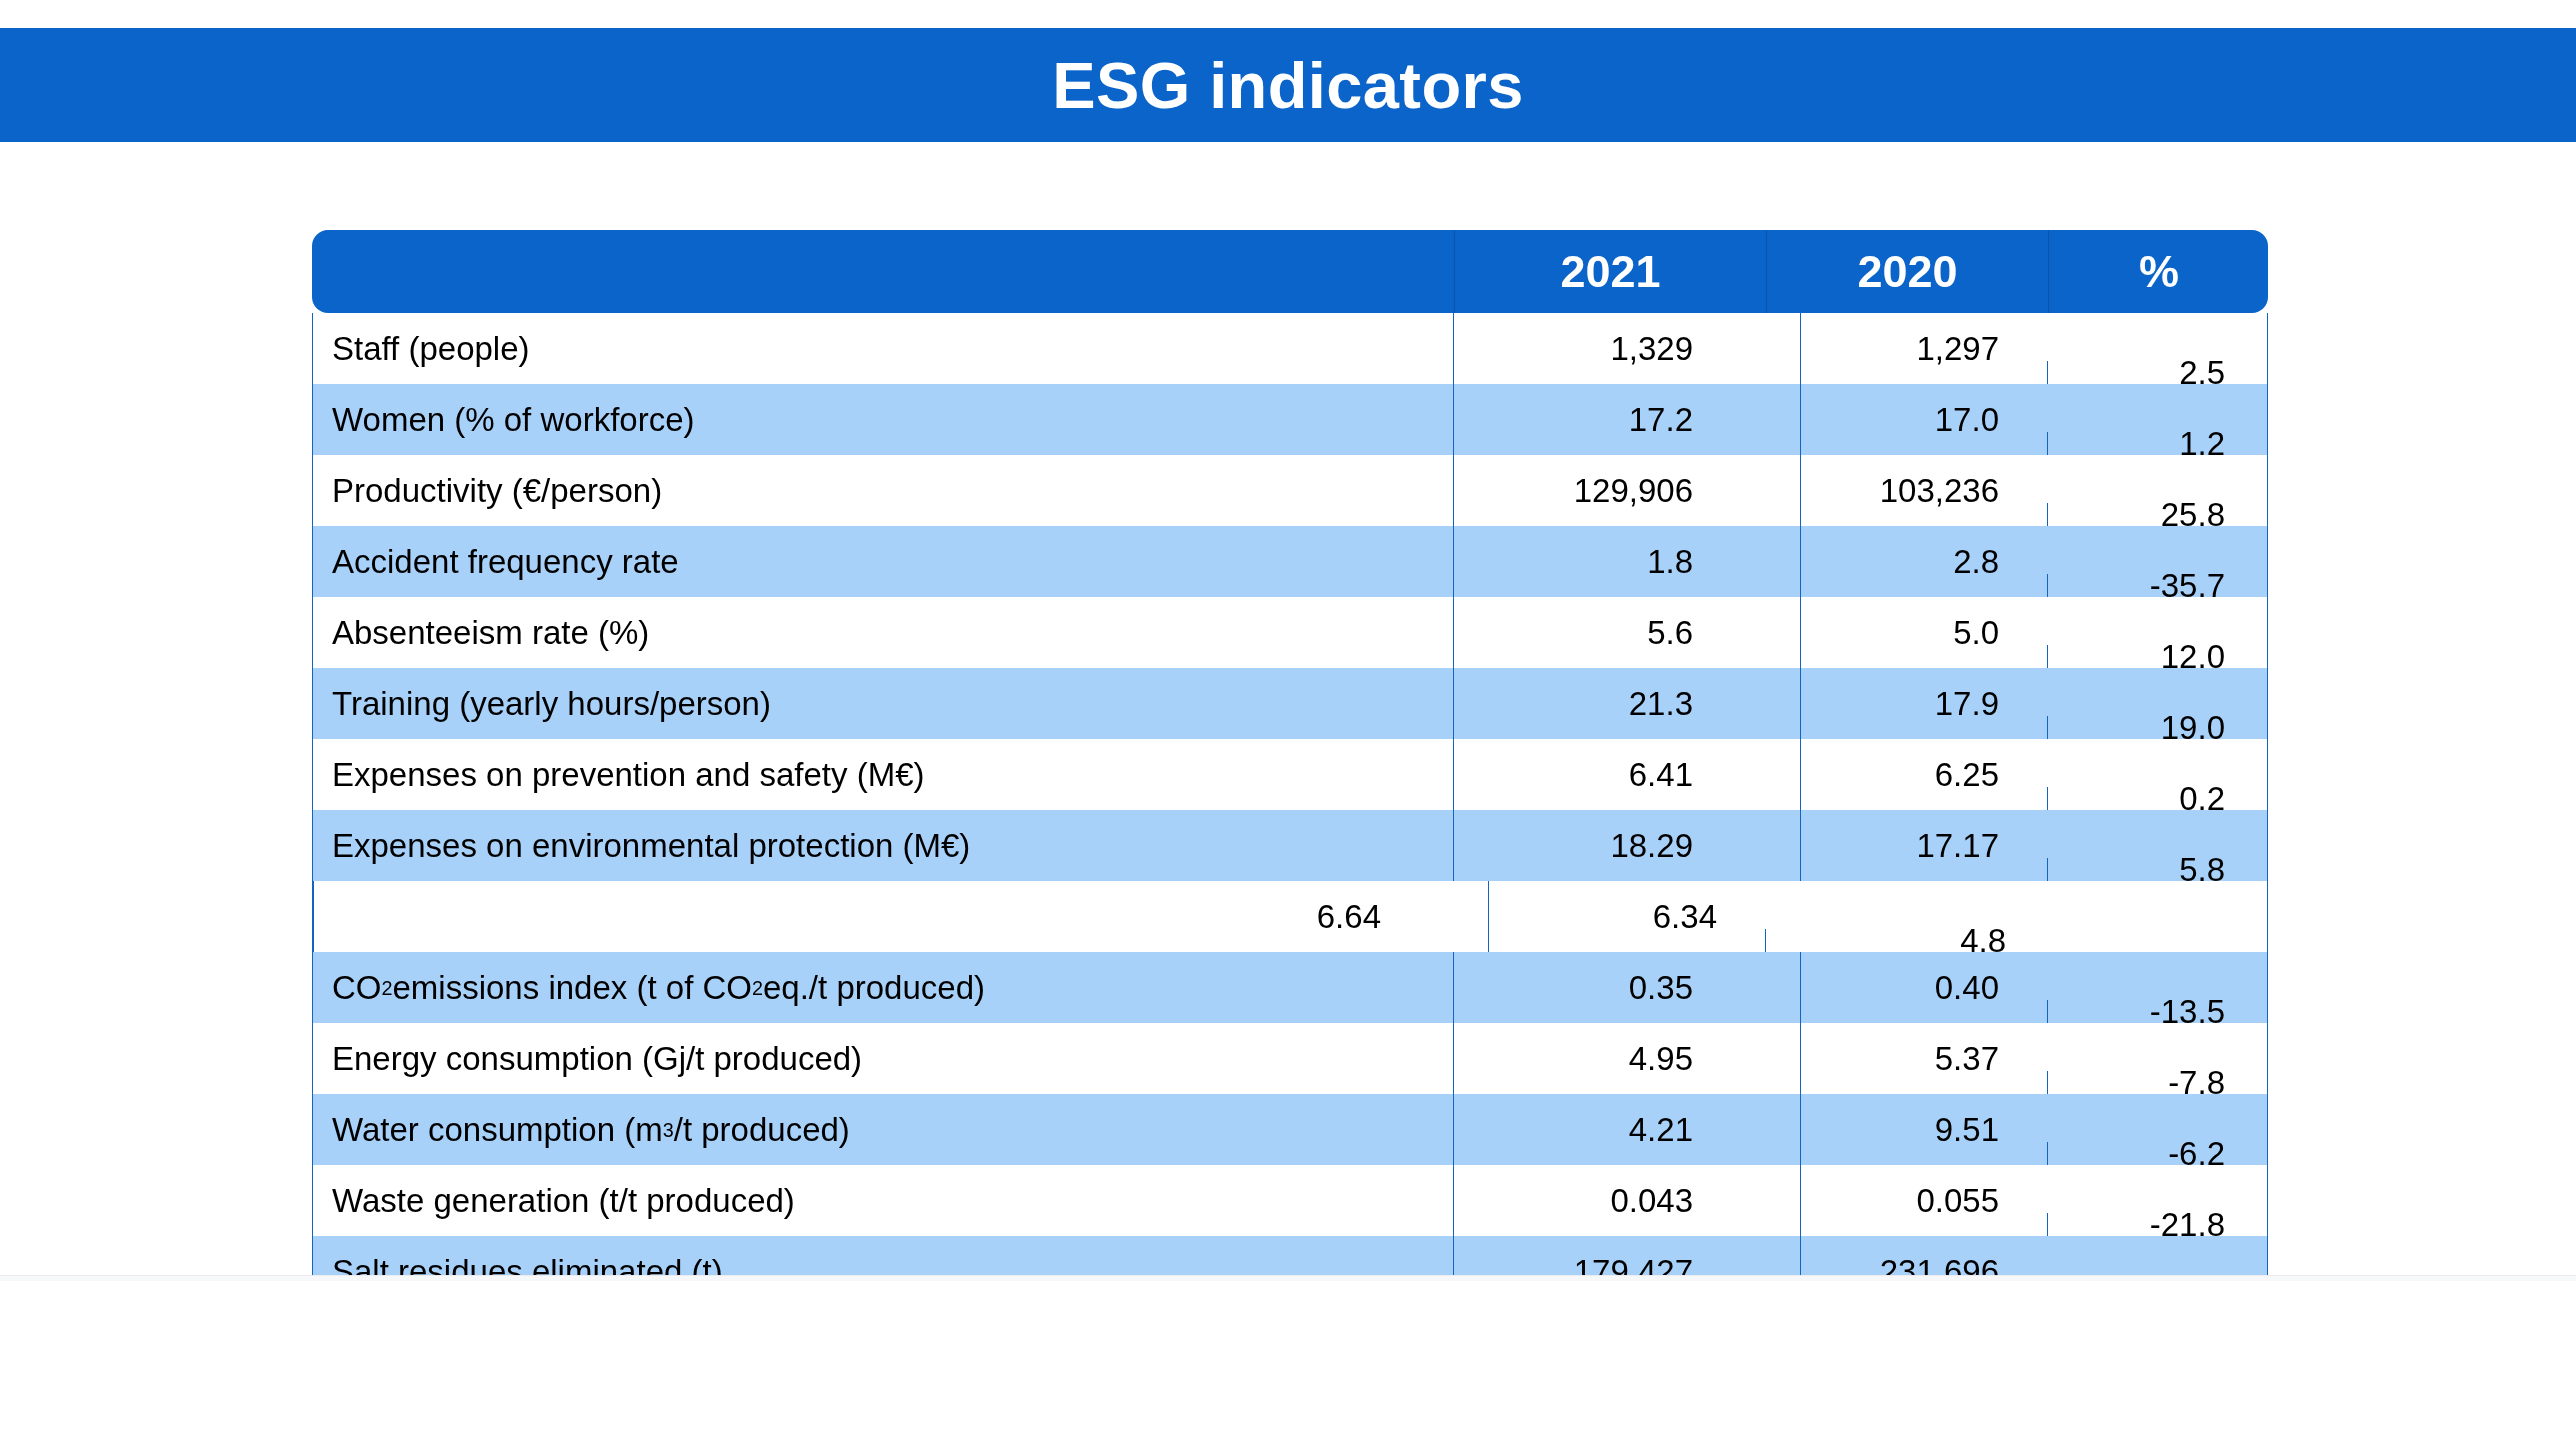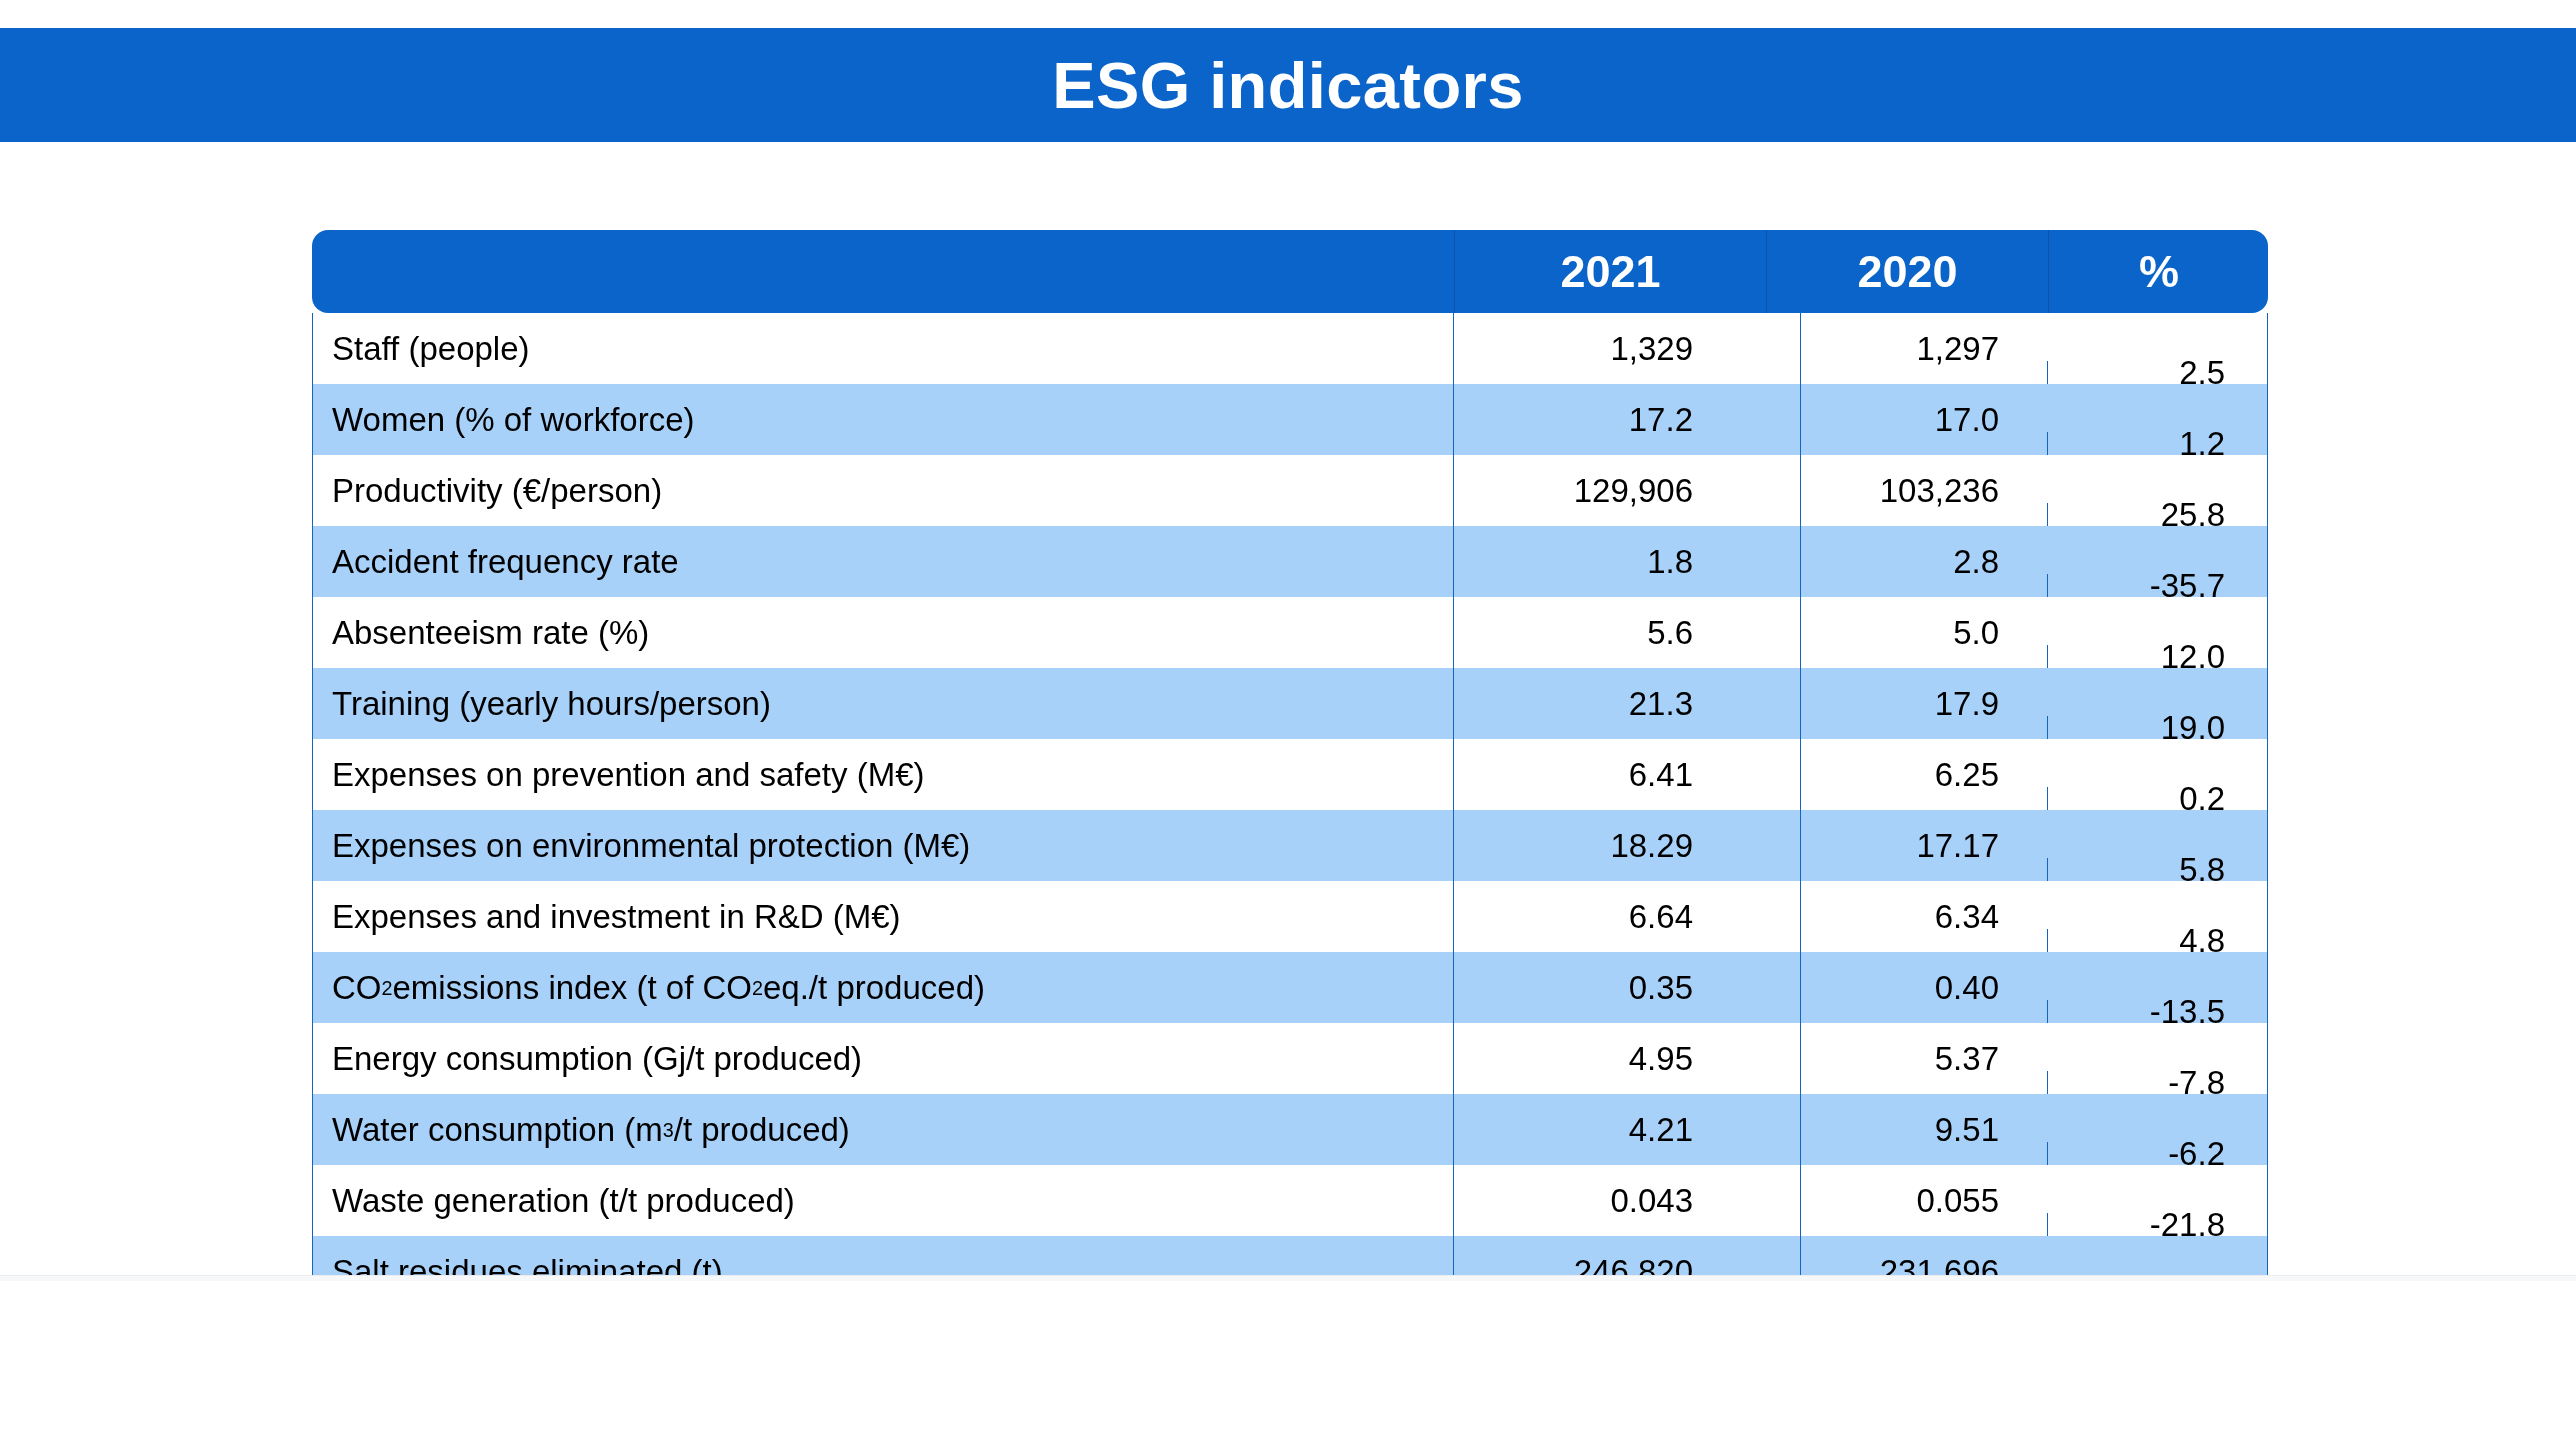--- a/index.html
+++ b/index.html
@@ -183,21 +183,20 @@
           <div class="cell num c2">6.25</div>
           <div class="cell num c3">0.2</div>
         </div>
         <div class="trow alt">
           <div class="cell lbl">Expenses on environmental protection (M€)</div>
           <div class="cell num c1">18.29</div>
           <div class="cell num c2">17.17</div>
           <div class="cell num c3">5.8</div>
         </div>
         <div class="trow">
-          <div class="cell lbl">Expenses and investment in R&amp;D (M€)</div>
           <div class="cell num c1">6.64</div>
           <div class="cell num c2">6.34</div>
           <div class="cell num c3">4.8</div>
         </div>
         <div class="trow alt">
           <div class="cell lbl">CO<sub>2</sub> emissions index (t of CO<sub>2</sub> eq./t produced)</div>
           <div class="cell num c1">0.35</div>
           <div class="cell num c2">0.40</div>
           <div class="cell num c3">-13.5</div>
         </div>
@@ -214,21 +213,21 @@
           <div class="cell num c3">-6.2</div>
         </div>
         <div class="trow">
           <div class="cell lbl">Waste generation (t/t produced)</div>
           <div class="cell num c1">0.043</div>
           <div class="cell num c2">0.055</div>
           <div class="cell num c3">-21.8</div>
         </div>
         <div class="trow alt">
           <div class="cell lbl">Salt residues eliminated (t)</div>
-          <div class="cell num c1">246,820</div>
+          <div class="cell num c1">179,427</div>
           <div class="cell num c2">231,696</div>
           <div class="cell num c3">35.4</div>
         </div>
       </div>
   </div>
 
   <div class="page-number">37</div>
 
   <div class="bottom-edge"></div>
 

